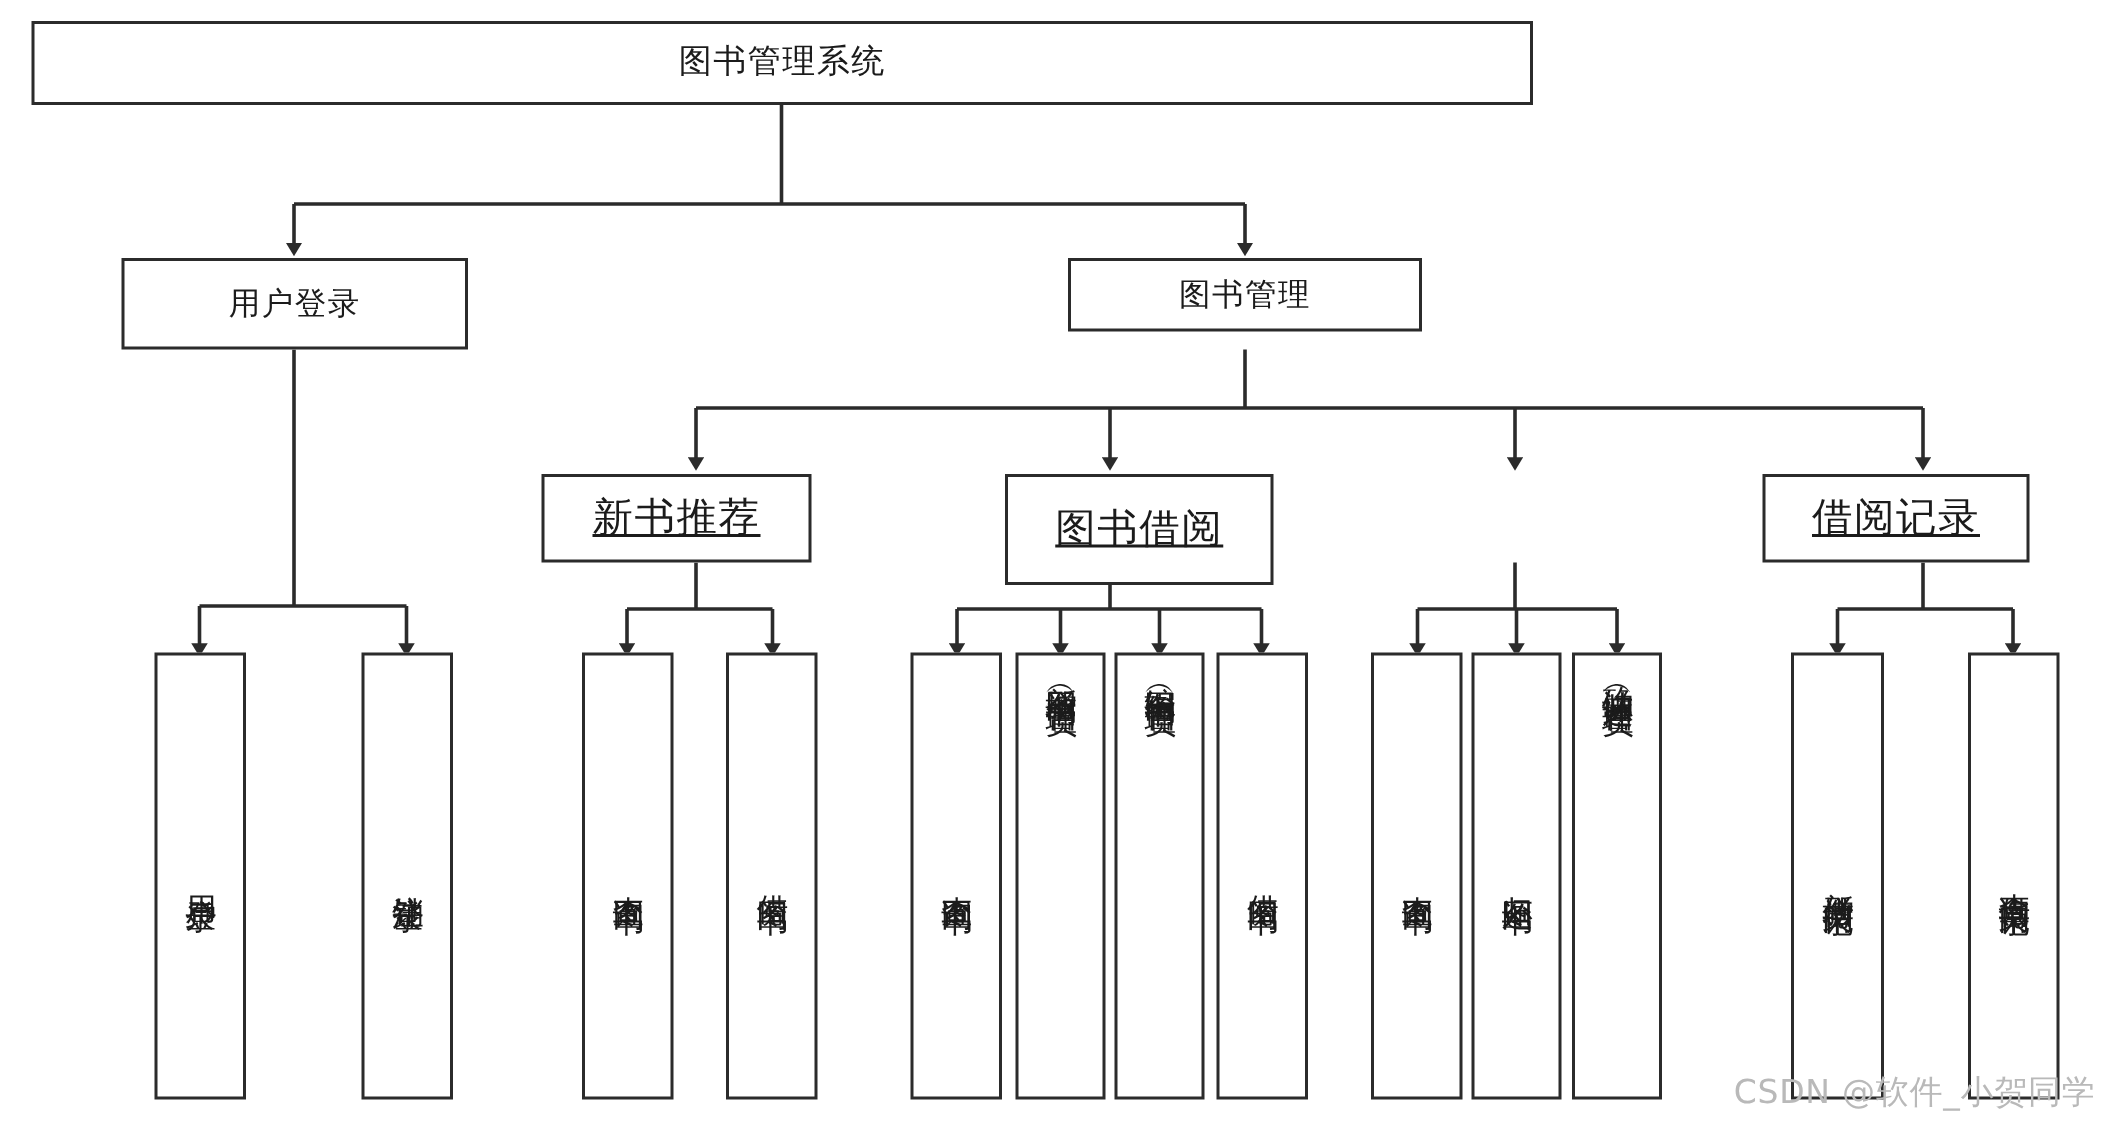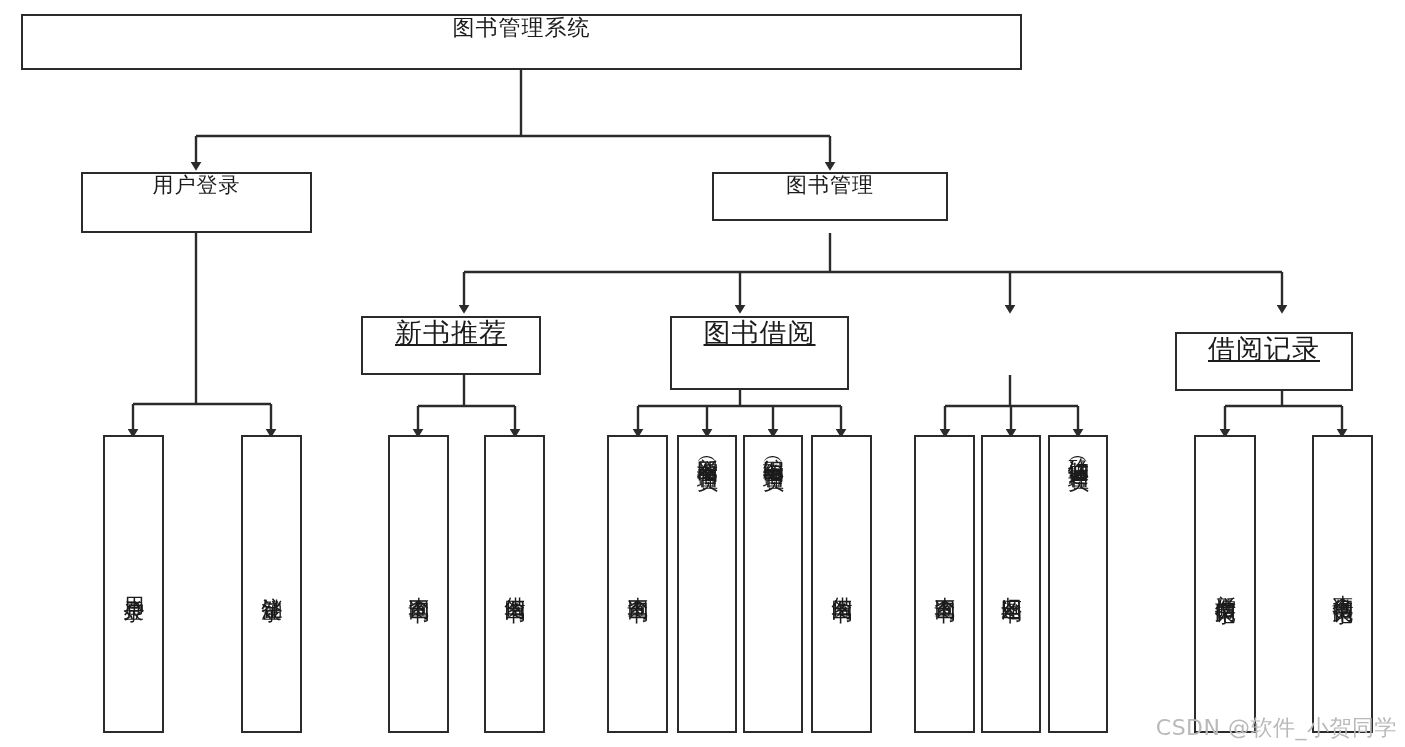--- a/index.html
+++ b/index.html
@@ -25,21 +25,21 @@
     width: 1405px;
     height: 747px;
     pointer-events: none;
   }
   .node {
     position: absolute;
     box-sizing: border-box;
     background: #ffffff;
     border: 2px solid #2b2b2b;
     display: flex;
-    align-items: flex-start;
+    align-items: center;
     justify-content: center;
     color: #1b1b1b;
     z-index: 2;
   }
   .node .label {
     font-size: 21px;
     line-height: 1.1;
     letter-spacing: 1px;
     white-space: nowrap;
     color: #1b1b1b;
@@ -149,21 +149,21 @@
 
   <div class="node lvl2" style="left:361px; top:316px; width:180px; height:59px;">
     <span class="label">新书推荐</span>
   </div>
 
   <div class="node lvl2" style="left:670px; top:316px; width:179px; height:74px;">
     <span class="label">图书借阅</span>
   </div>
 
 
-  <div class="node lvl2" style="left:1175px; top:332px; width:178px; height:59px;">
+  <div class="node lvl2" style="left:1175px; top:316px; width:178px; height:59px;">
     <span class="label">借阅记录</span>
   </div>
 
   <div class="node leaf centered" style="left:103px; top:435px; width:61px; height:298px;">
     <span class="label">用户登录</span>
   </div>
 
   <div class="node leaf centered" style="left:241px; top:435px; width:61px; height:298px;">
     <span class="label">注销登录</span>
   </div>

